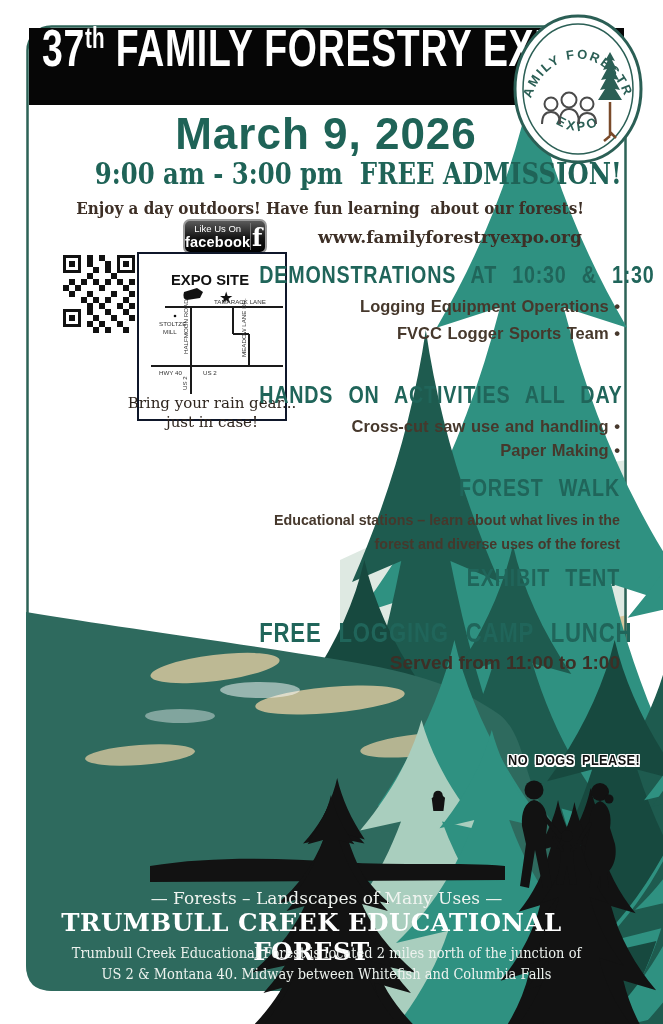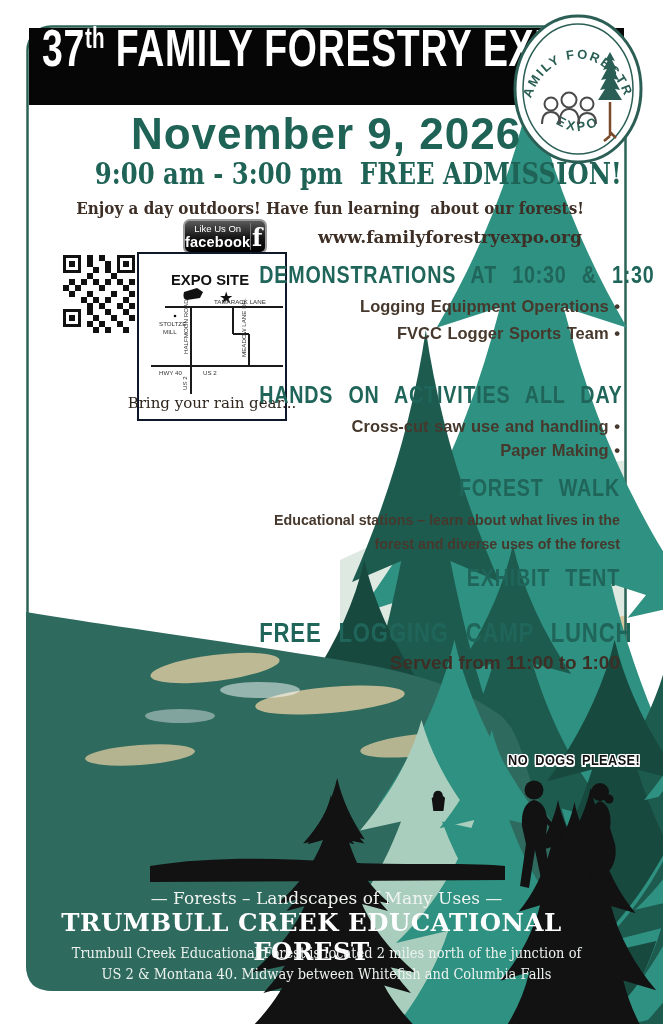--- a/index.html
+++ b/index.html
@@ -193,21 +193,21 @@
     <g fill="none" stroke="#4A4A4A" stroke-width="2">
       <circle cx="45" cy="94" r="6.5"></circle>
       <path d="M36,114 q0,-12 9,-12 q9,0 9,12"></path>
       <circle cx="63" cy="90" r="7.5"></circle>
       <path d="M53,114 q1,-15 10,-15 q10,0 10,15"></path>
       <circle cx="81" cy="94" r="6.5"></circle>
       <path d="M72,114 q1,-11 9,-11 q9,0 9,11"></path>
     </g>
   </svg>
 
-  <div class="abs date-line">November 9, 2026</div>
+  <div class="abs date-line">March 9, 2026</div>
   <div class="abs time-line"><span>9:00 am - 3:00 pm</span>&nbsp;&nbsp;<span>FREE ADMISSION!</span></div>
   <div class="abs tagline">Enjoy a day outdoors! Have fun learning  about our forests!</div>
 
   <div class="abs website">www.familyforestryexpo.org</div>
 
   <div class="abs fb-badge">
     <span class="fb-txt">
       <span class="fb-l1">Like Us On</span>
       <span class="fb-l2">facebook</span>
     </span>
@@ -257,20 +257,21 @@
         <text x="20" y="121">HWY 40</text>
         <text x="64" y="121">US 2</text>
         <text x="48" y="136" transform="rotate(-90 48 136)">US 2</text>
         <text x="20" y="72">STOLTZE</text>
         <text x="24" y="80">MILL</text>
       </g>
     </svg>
   </div>
   <div class="abs rain-note">
     <div>Bring your rain gear...</div>
+    <div>just in case!</div>
   </div>
 
   <div class="abs rcol h-display" style="top:261px;">DEMONSTRATIONS AT 10:30 &amp; 1:30</div>
   <div class="abs rcol bullets" style="top:293px;">
     <div>Logging Equipment Operations •</div>
     <div>FVCC Logger Sports Team •</div>
   </div>
 
   <div class="abs rcol h-display" style="top:381px;">HANDS ON ACTIVITIES ALL DAY</div>
   <div class="abs rcol bullets" style="top:415px;line-height:23.5px;">

